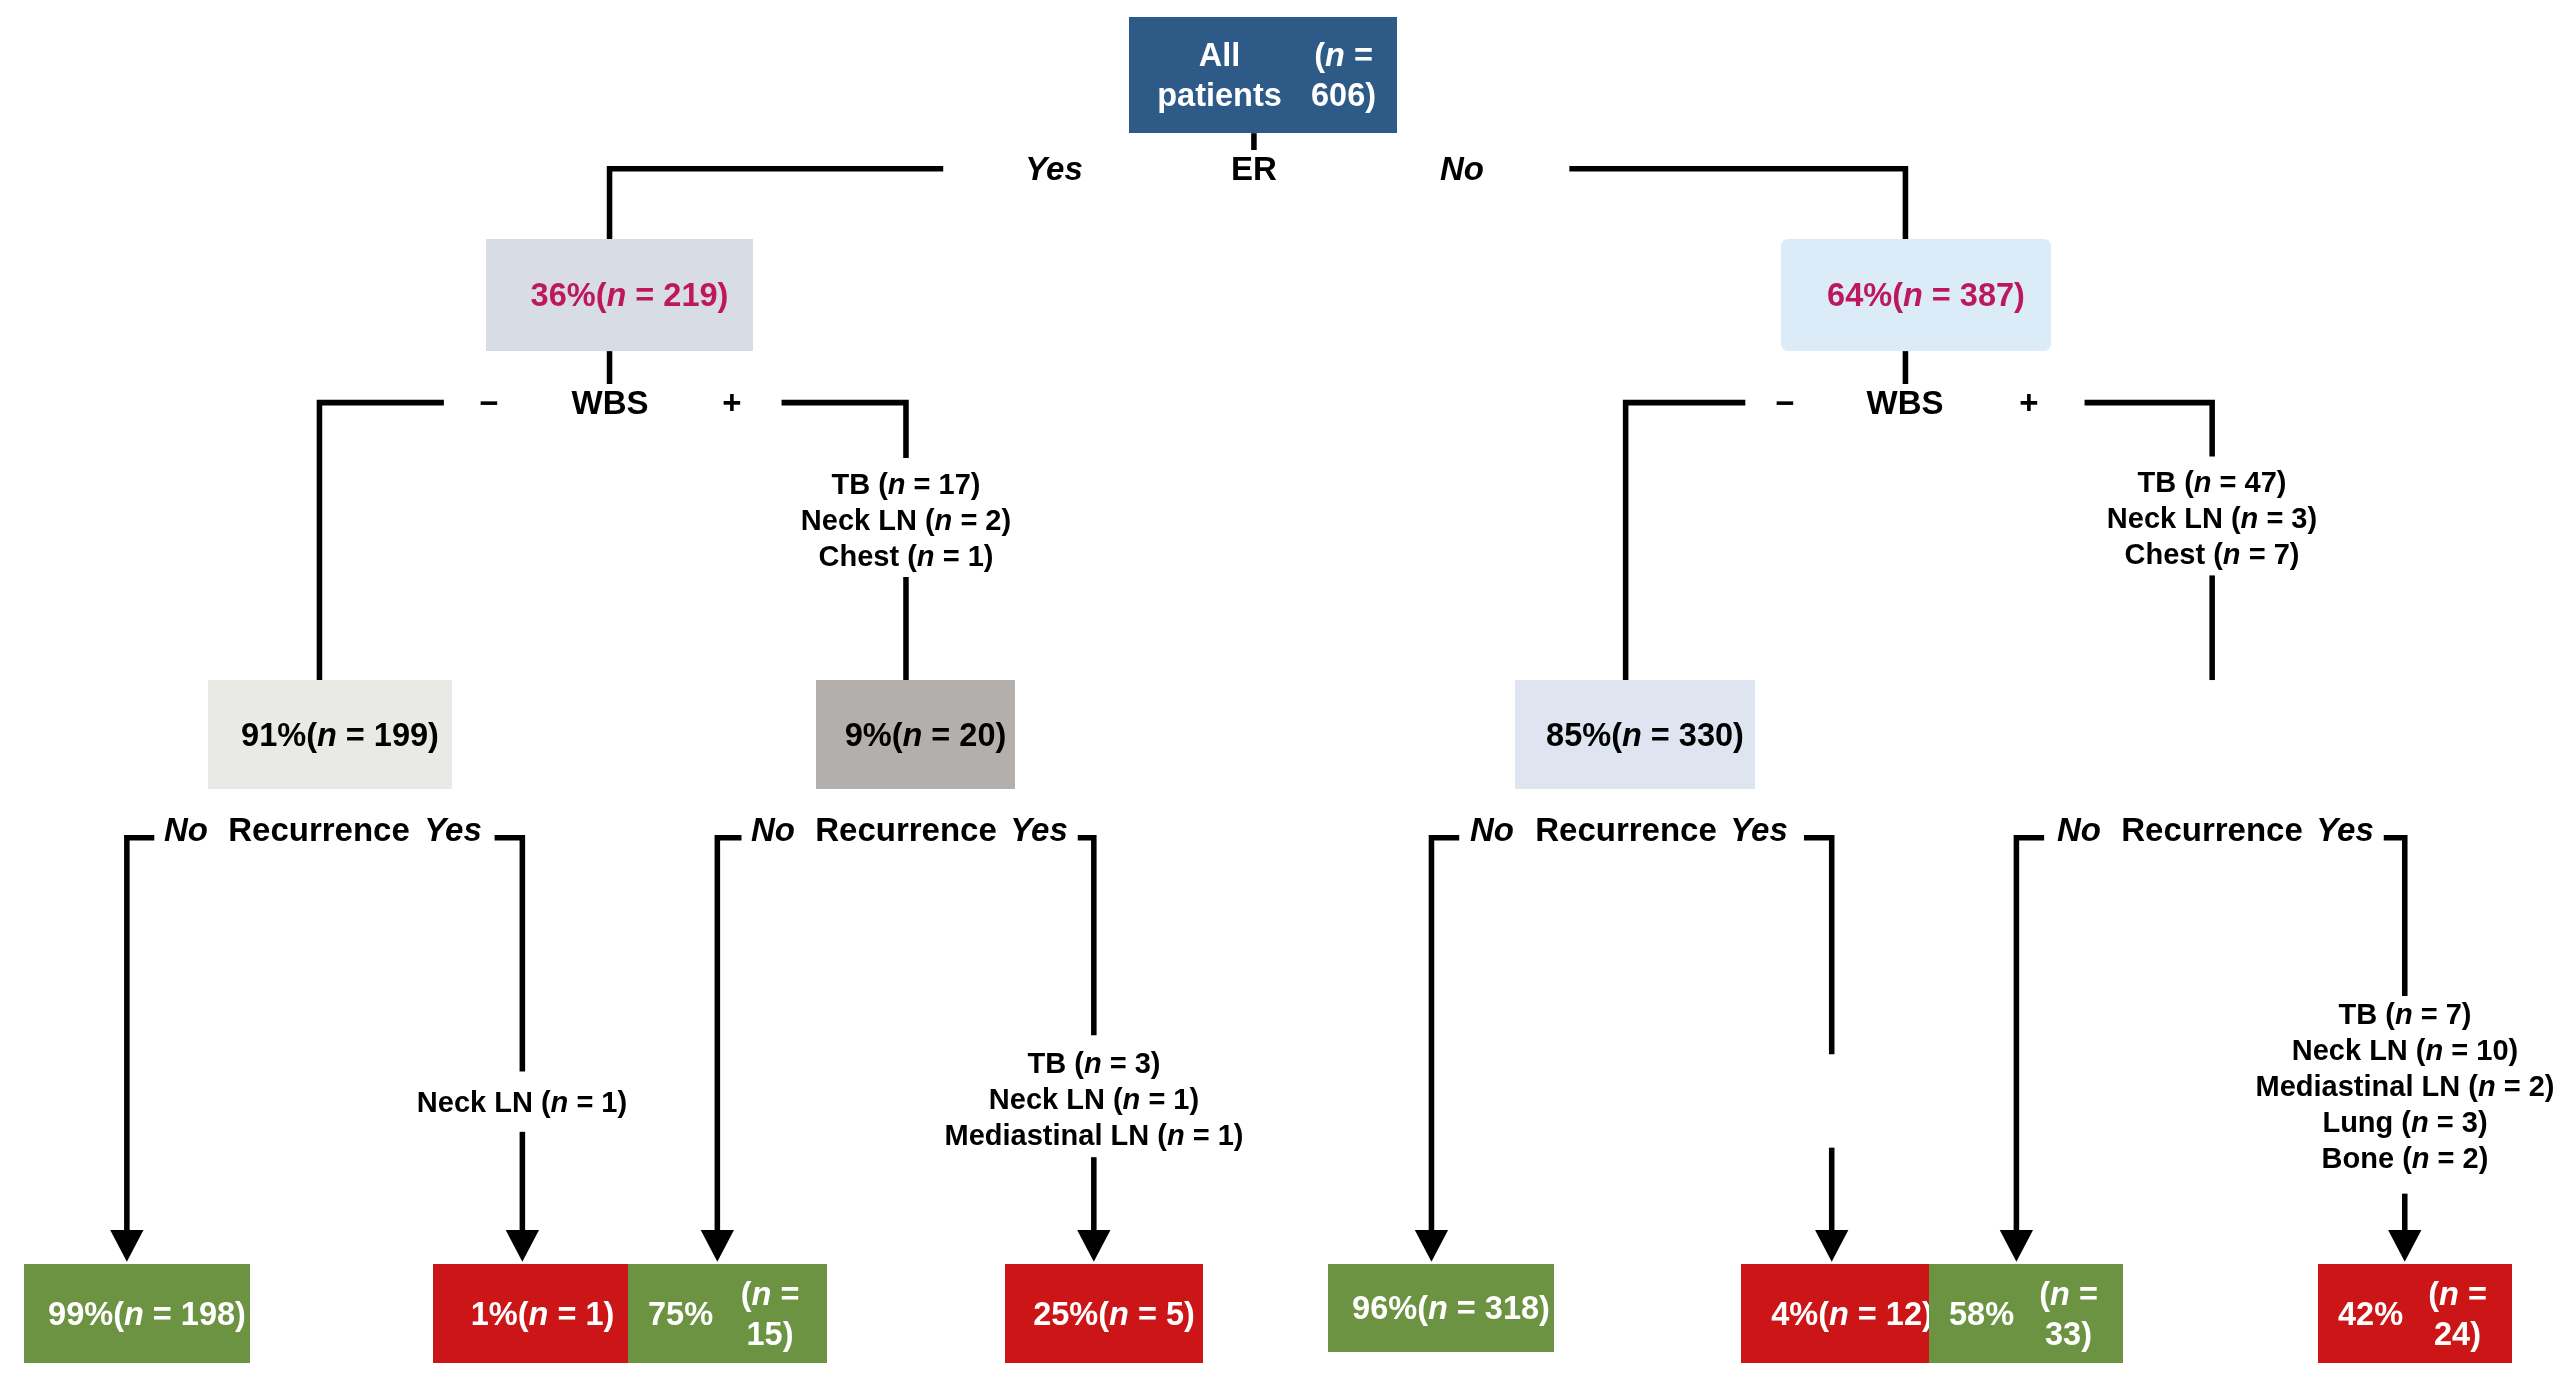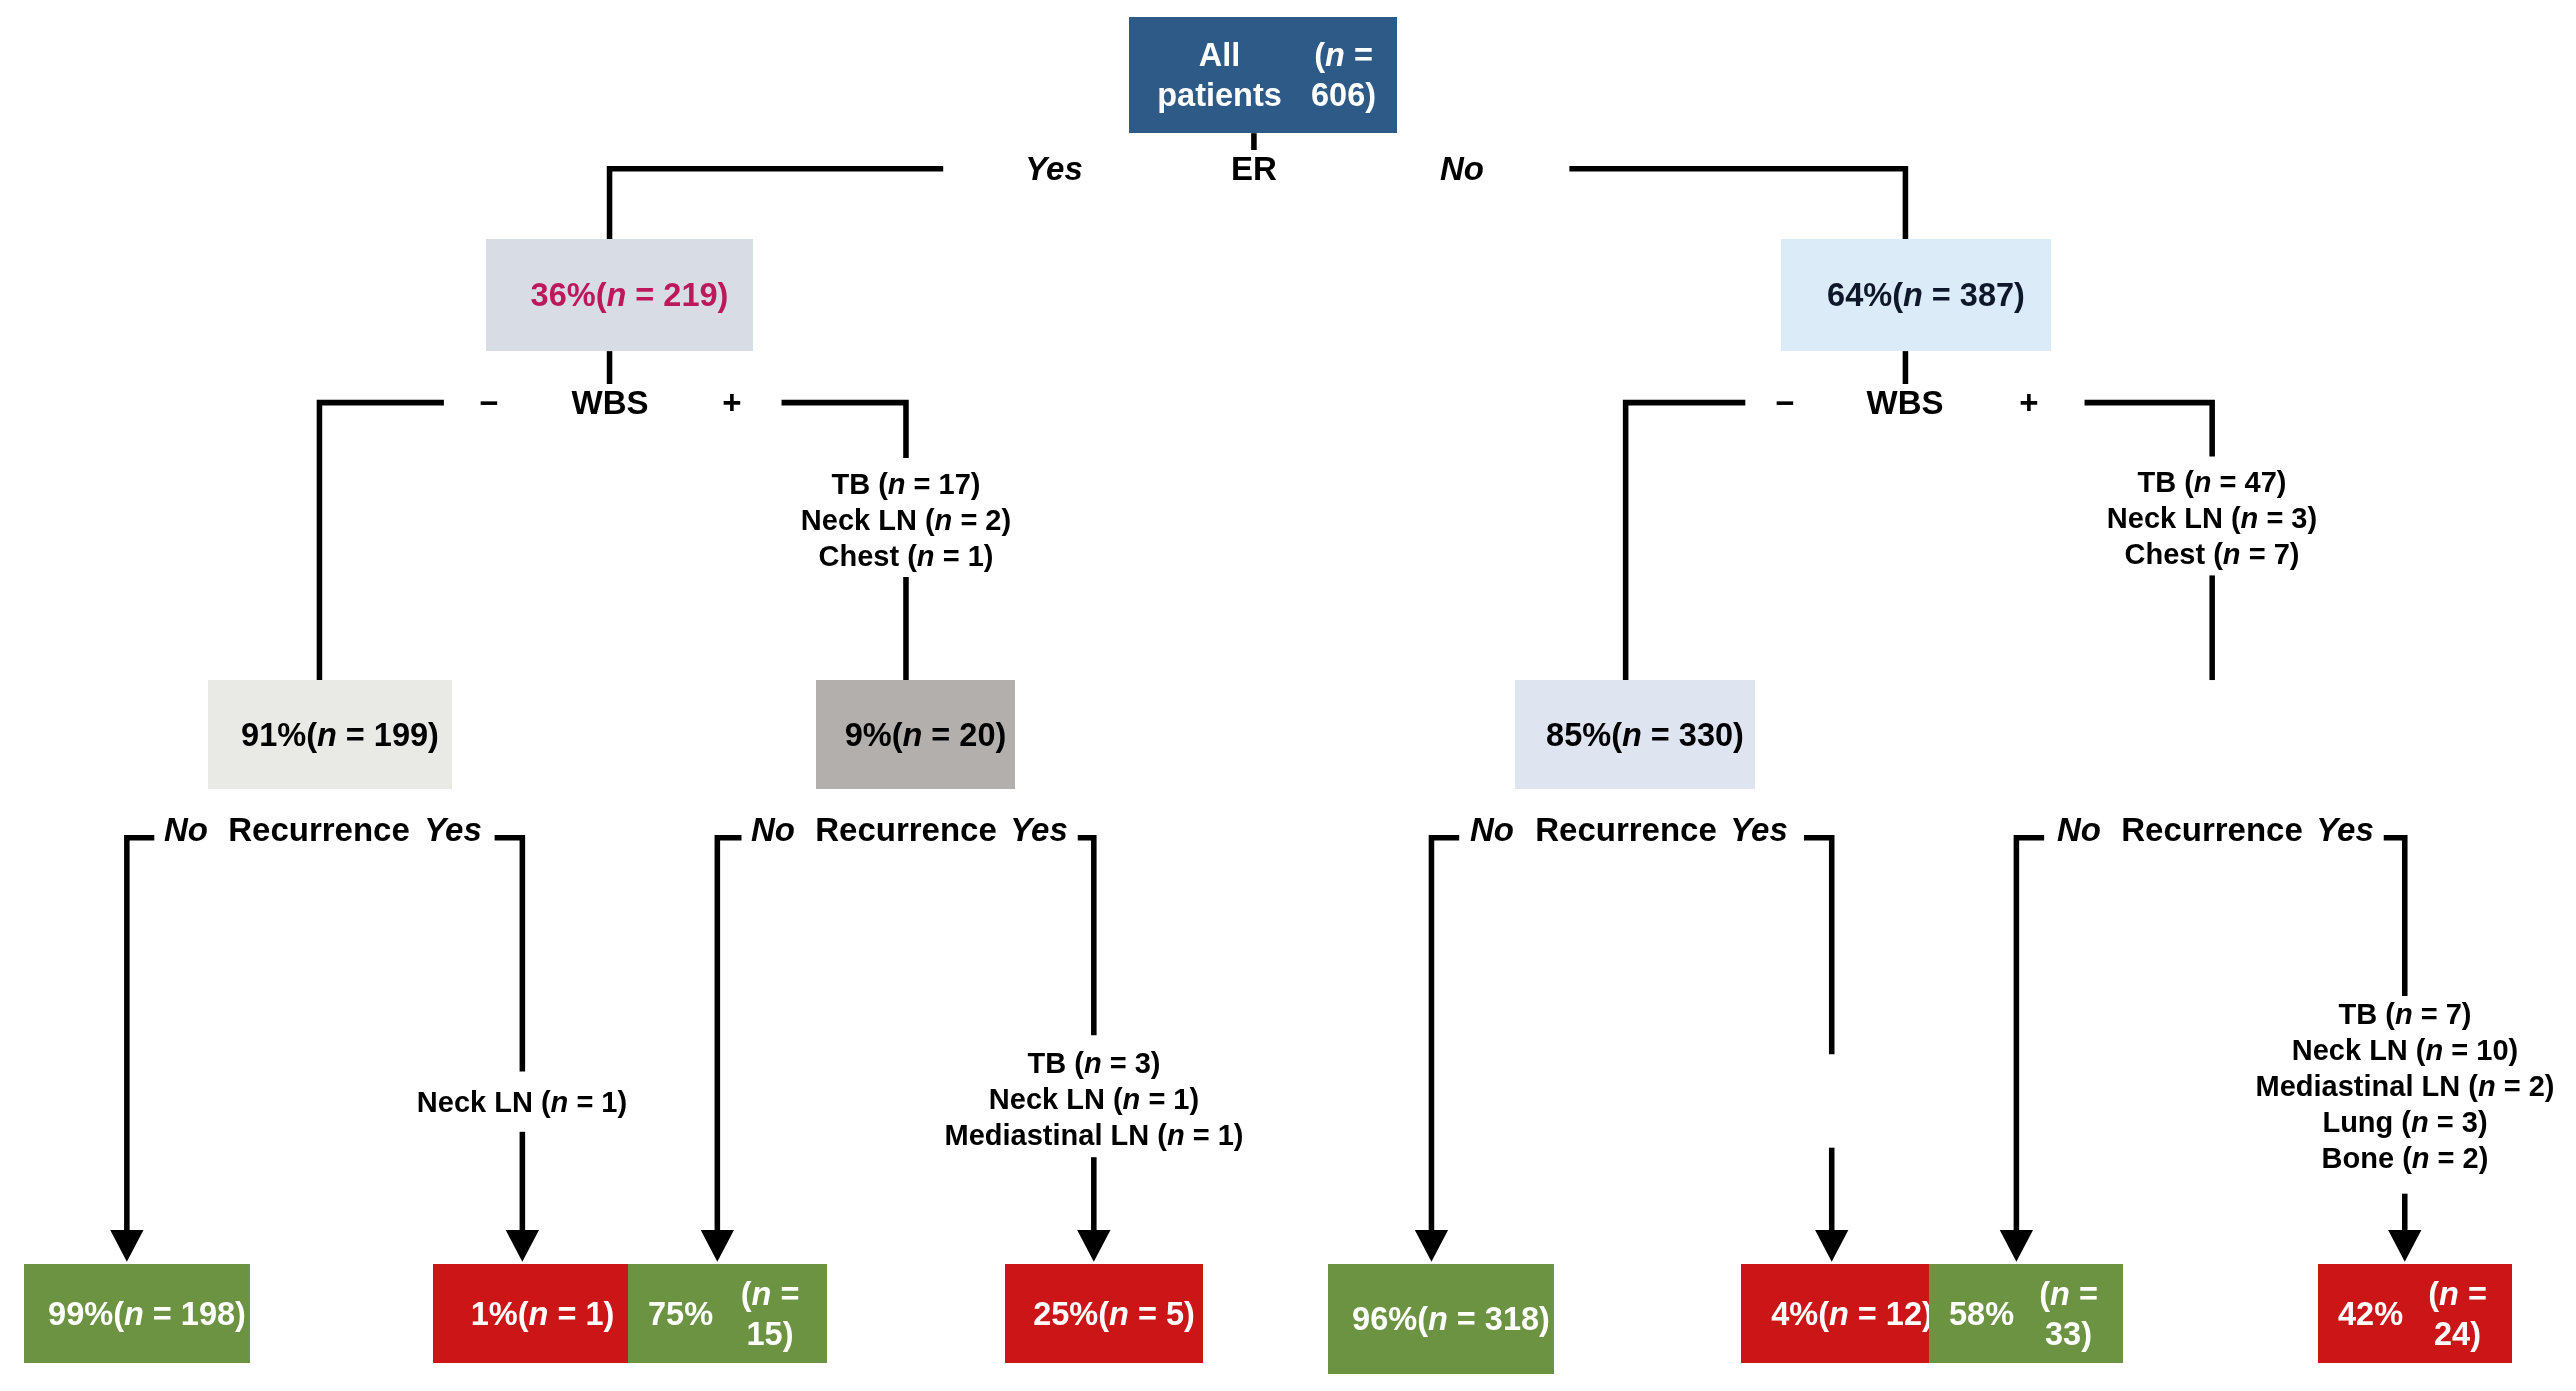--- a/index.html
+++ b/index.html
@@ -10,21 +10,21 @@
   }
   .wires{position:absolute;left:0;top:0;}
   .wires path{stroke:#000;stroke-width:7;fill:none;}
   .wires polygon{fill:#000;stroke:none;}
   .box{
     position:absolute;display:flex;justify-content:center;
     align-items:center;text-align:center;font-size:32.5px;line-height:40px;padding-left:20px;
   }
   .navy{background:#2d5a87;color:#ffffff;}
   .bluegray{background:#d8dce5;color:#be185d;}
-  .paleblue{background:#dcebf8;color:#0f172a;}
+  .paleblue{background:#dcebf8;color:#be185d;border-radius:7px;}
   .lightgray{background:#e9e9e6;color:#000;}
   .gray{background:#b3afac;color:#000;}
   .bluegray2{background:#dee4f0;color:#000;}
   .medblue{background:#6b9ace;color:#000;}
   .green{background:#6c9342;color:#ffffff;}
   .red{background:#cc1516;color:#ffffff;}
   .lbl{
     position:absolute;transform:translate(-50%,-50%);font-size:33px;
     white-space:nowrap;background:#fff;padding:0 9.5px;
   }
@@ -178,21 +178,21 @@
     <div>(<i>n</i> = 1)</div>
   </div>
   <div class="box green" style="left:628px;top:1264px;width:179px;height:99px">
     <div>75%</div>
     <div>(<i>n</i> = 15)</div>
   </div>
   <div class="box red" style="left:1005px;top:1264px;width:178px;height:99px">
     <div>25%</div>
     <div>(<i>n</i> = 5)</div>
   </div>
-  <div class="box green" style="left:1328px;top:1264px;width:206px;height:110px">
+  <div class="box green" style="left:1328px;top:1264px;width:206px;height:88px">
     <div>96%</div>
     <div>(<i>n</i> = 318)</div>
   </div>
   <div class="box red" style="left:1741px;top:1264px;width:182px;height:99px">
     <div>4%</div>
     <div>(<i>n</i> = 12)</div>
   </div>
   <div class="box green" style="left:1929px;top:1264px;width:174px;height:99px">
     <div>58%</div>
     <div>(<i>n</i> = 33)</div>

